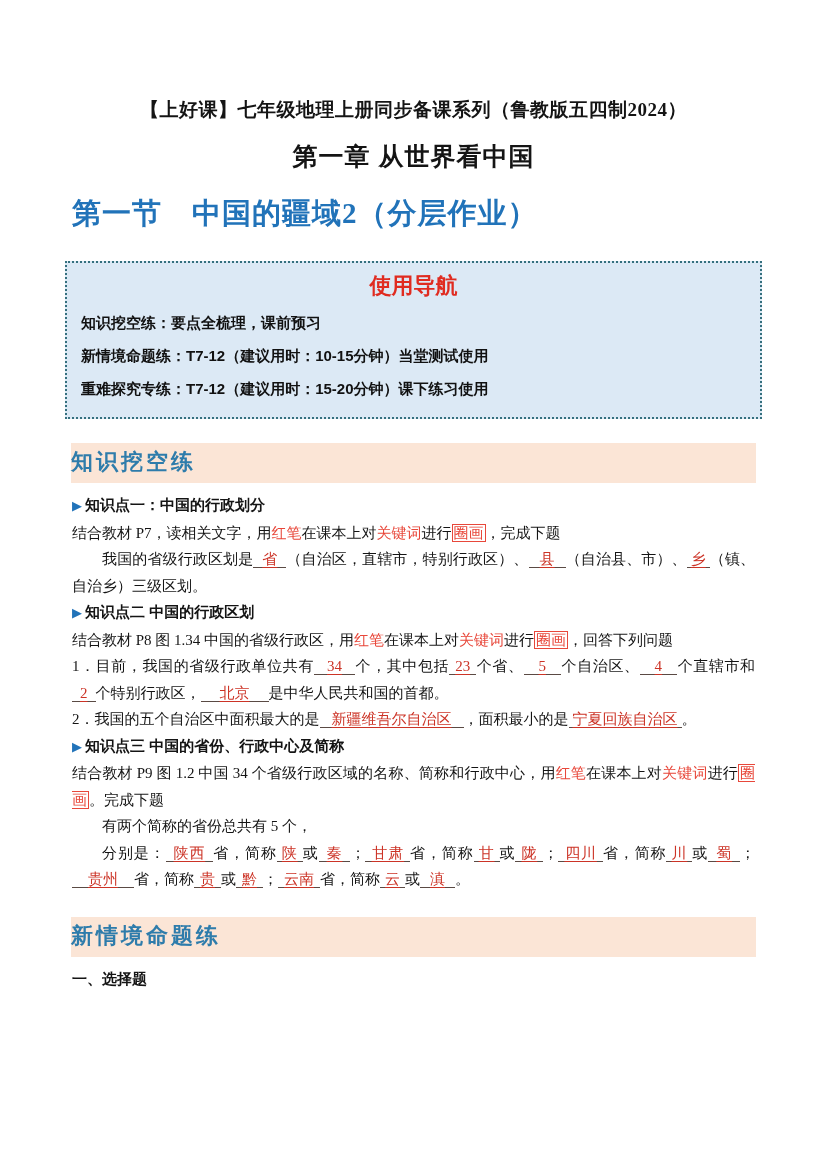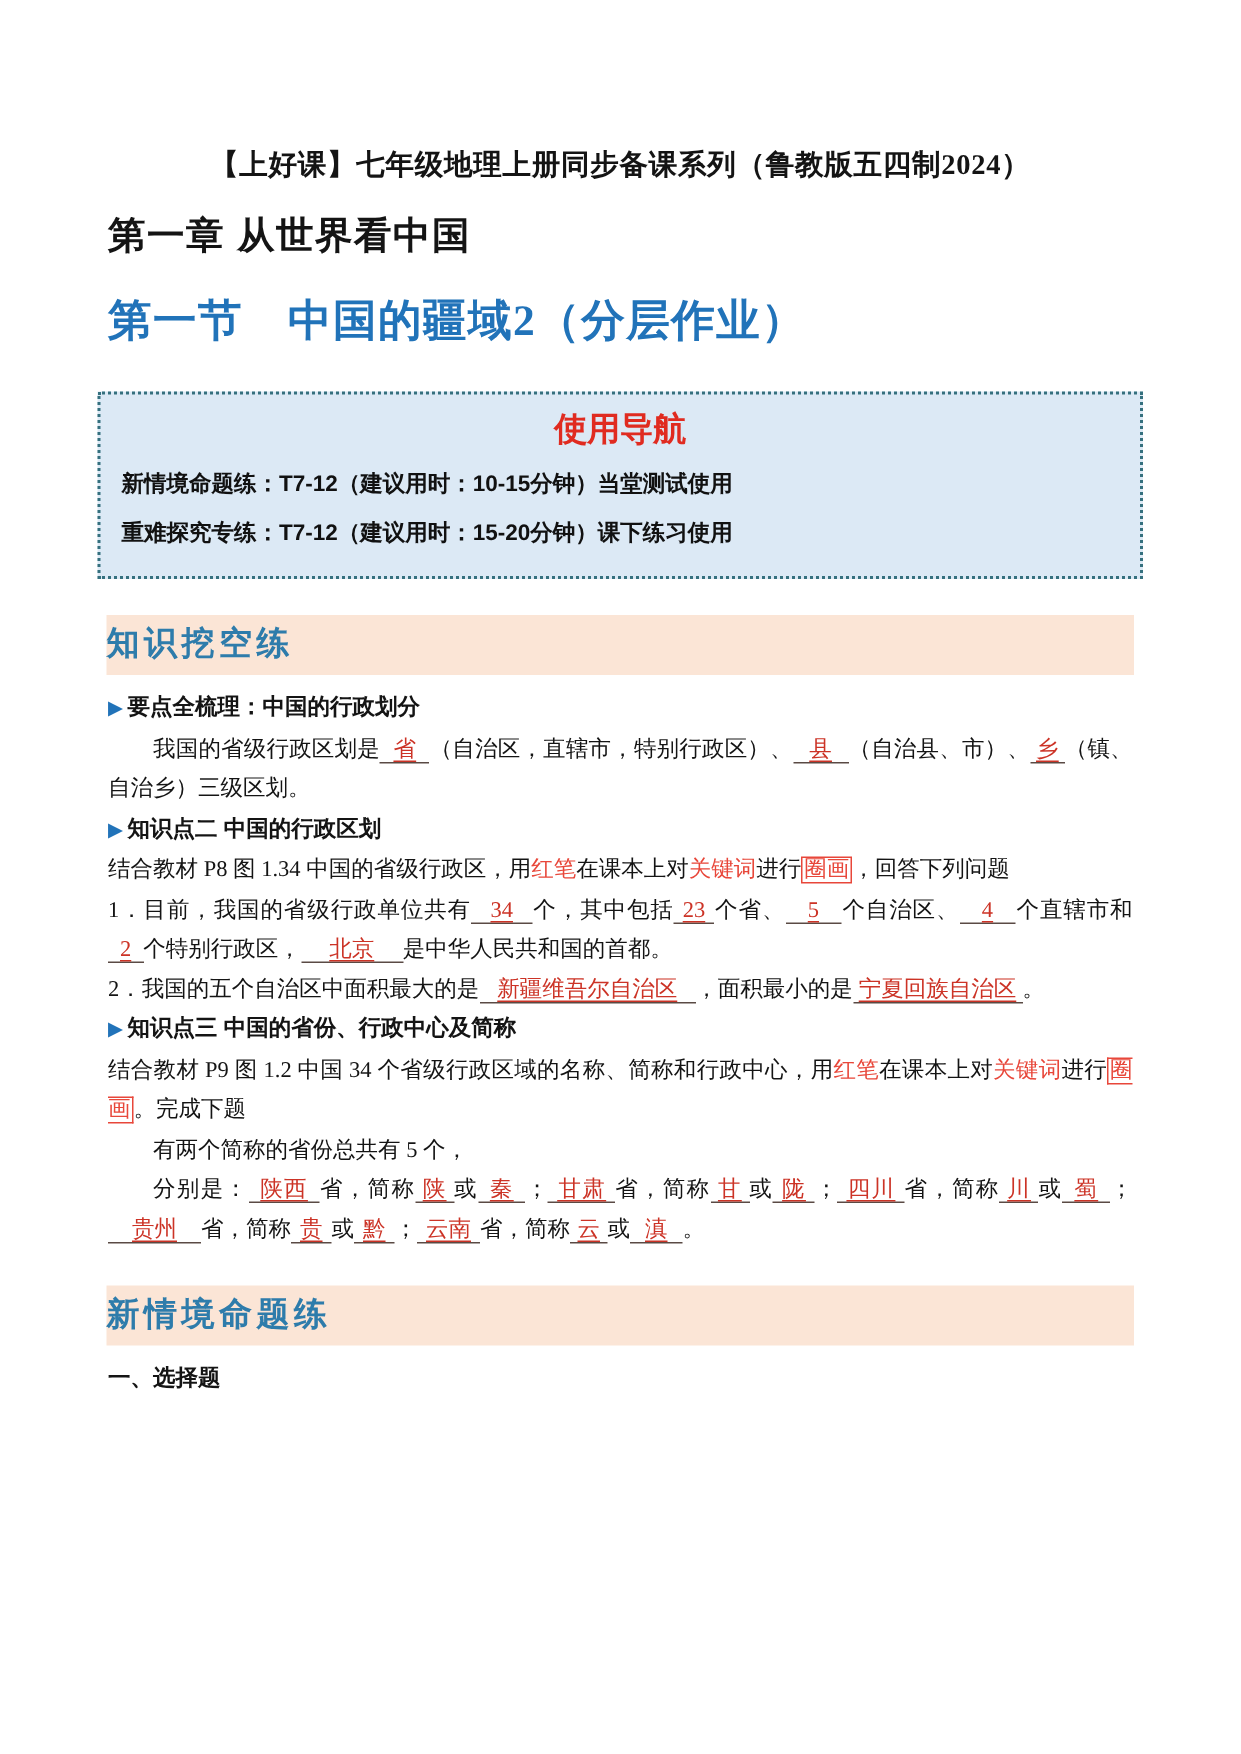--- a/index.html
+++ b/index.html
@@ -16,21 +16,21 @@
   }
 
   .series-title {
     text-align: center;
     font-size: 19px;
     font-weight: bold;
     letter-spacing: 0.5px;
     margin-bottom: 17px;
   }
   .chapter-title {
-    text-align: left;
+    text-align: center;
     font-size: 25px;
     font-weight: bold;
     font-family: "Liberation Sans", "DejaVu Sans", sans-serif;
     letter-spacing: 1px;
     margin-bottom: 21px;
   }
   .section-title {
     text-align: left;
     font-size: 29px;
     font-weight: bold;
@@ -117,28 +117,30 @@
 
   <div class="series-title">【上好课】七年级地理上册同步备课系列（鲁教版五四制2024）</div>
 
   <div class="chapter-title">第一章 从世界看中国</div>
 
   <div class="section-title">第一节　中国的疆域2（分层作业）</div>
 
   <div class="nav-box">
     <div class="nav-title">使用导航</div>
     <div id="nav-lines">
+        <div class="nav-line">知识挖空练：要点全梳理，课前预习</div>
         <div class="nav-line">新情境命题练：T7-12（建议用时：10-15分钟）当堂测试使用</div>
         <div class="nav-line">重难探究专练：T7-12（建议用时：15-20分钟）课下练习使用</div>
       </div>
   </div>
 
   <div class="banner">知识挖空练</div>
   <div id="content-0">
-      <div class="para kp"><span class="seg-arrow">▶</span><span class="seg-kp">要点全梳理：中国的行政划分</span></div>
+      <div class="para kp"><span class="seg-arrow">▶</span><span class="seg-kp">知识点一：中国的行政划分</span></div>
+      <div class="para"><span class="seg-plain">结合教材 P7，读相关文字，用</span><span class="seg-red">红笔</span><span class="seg-plain">在课本上对</span><span class="seg-red">关键词</span><span class="seg-plain">进行</span><span class="seg-redbox">圈画</span><span class="seg-plain">，完成下题</span></div>
       <div class="para indent"><span class="seg-plain">我国的省级行政区划是</span><span class="seg-ans" style="padding-left: 9px; padding-right: 9px;">省</span><span class="seg-plain">（自治区，直辖市，特别行政区）、</span><span class="seg-ans" style="padding-left: 11px; padding-right: 11px;">县</span><span class="seg-plain">（自治县、市）、</span><span class="seg-ans" style="padding-left: 4px; padding-right: 4px;">乡</span><span class="seg-plain">（镇、自治乡）三级区划。</span></div>
       <div class="para kp"><span class="seg-arrow">▶</span><span class="seg-kp">知识点二 中国的行政区划</span></div>
       <div class="para"><span class="seg-plain">结合教材 P8 图 1.34 中国的省级行政区，用</span><span class="seg-red">红笔</span><span class="seg-plain">在课本上对</span><span class="seg-red">关键词</span><span class="seg-plain">进行</span><span class="seg-redbox">圈画</span><span class="seg-plain">，回答下列问题</span></div>
       <div class="para"><span class="seg-plain">1．目前，我国的省级行政单位共有</span><span class="seg-ans" style="padding-left: 13px; padding-right: 13px;">34</span><span class="seg-plain">个，其中包括</span><span class="seg-ans" style="padding-left: 6px; padding-right: 6px;">23</span><span class="seg-plain">个省、</span><span class="seg-ans" style="padding-left: 15px; padding-right: 15px;">5</span><span class="seg-plain">个自治区、</span><span class="seg-ans" style="padding-left: 15px; padding-right: 15px;">4</span><span class="seg-plain">个直辖市和</span><span class="seg-ans" style="padding-left: 8px; padding-right: 8px;">2</span><span class="seg-plain">个特别行政区，</span><span class="seg-ans" style="padding-left: 19px; padding-right: 19px;">北京</span><span class="seg-plain">是中华人民共和国的首都。</span></div>
       <div class="para"><span class="seg-plain">2．我国的五个自治区中面积最大的是</span><span class="seg-ans" style="padding-left: 12px; padding-right: 12px;">新疆维吾尔自治区</span><span class="seg-plain">，面积最小的是</span><span class="seg-ans" style="padding-left: 4px; padding-right: 4px;">宁夏回族自治区</span><span class="seg-plain">。</span></div>
       <div class="para kp"><span class="seg-arrow">▶</span><span class="seg-kp">知识点三 中国的省份、行政中心及简称</span></div>
       <div class="para"><span class="seg-plain">结合教材 P9 图 1.2 中国 34 个省级行政区域的名称、简称和行政中心，用</span><span class="seg-red">红笔</span><span class="seg-plain">在课本上对</span><span class="seg-red">关键词</span><span class="seg-plain">进行</span><span class="seg-redbox">圈画</span><span class="seg-plain">。完成下题</span></div>
       <div class="para indent"><span class="seg-plain">有两个简称的省份总共有 5 个，</span></div>
       <div class="para indent"><span class="seg-plain">分别是：</span><span class="seg-ans" style="padding-left: 8px; padding-right: 8px;">陕西</span><span class="seg-plain">省，简称</span><span class="seg-ans" style="padding-left: 5px; padding-right: 5px;">陕</span><span class="seg-plain">或</span><span class="seg-ans" style="padding-left: 8px; padding-right: 8px;">秦</span><span class="seg-plain">；</span><span class="seg-ans" style="padding-left: 6px; padding-right: 6px;">甘肃</span><span class="seg-plain">省，简称</span><span class="seg-ans" style="padding-left: 5px; padding-right: 5px;">甘</span><span class="seg-plain">或</span><span class="seg-ans" style="padding-left: 6px; padding-right: 6px;">陇</span><span class="seg-plain">；</span><span class="seg-ans" style="padding-left: 6px; padding-right: 6px;">四川</span><span class="seg-plain">省，简称</span><span class="seg-ans" style="padding-left: 5px; padding-right: 5px;">川</span><span class="seg-plain">或</span><span class="seg-ans" style="padding-left: 8px; padding-right: 8px;">蜀</span><span class="seg-plain">；</span><span class="seg-ans" style="padding-left: 16px; padding-right: 16px;">贵州</span><span class="seg-plain">省，简称</span><span class="seg-ans" style="padding-left: 6px; padding-right: 6px;">贵</span><span class="seg-plain">或</span><span class="seg-ans" style="padding-left: 6px; padding-right: 6px;">黔</span><span class="seg-plain">；</span><span class="seg-ans" style="padding-left: 6px; padding-right: 6px;">云南</span><span class="seg-plain">省，简称</span><span class="seg-ans" style="padding-left: 5px; padding-right: 5px;">云</span><span class="seg-plain">或</span><span class="seg-ans" style="padding-left: 10px; padding-right: 10px;">滇</span><span class="seg-plain">。</span></div>
     </div>

